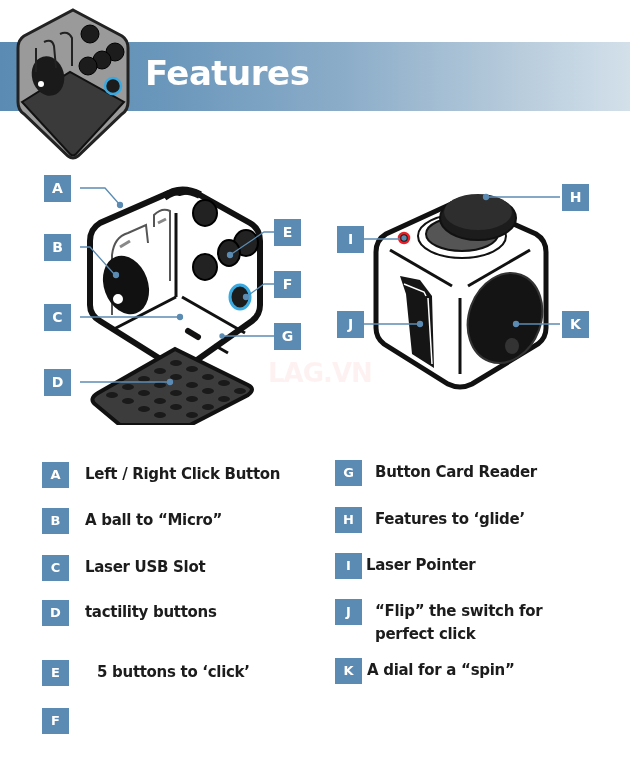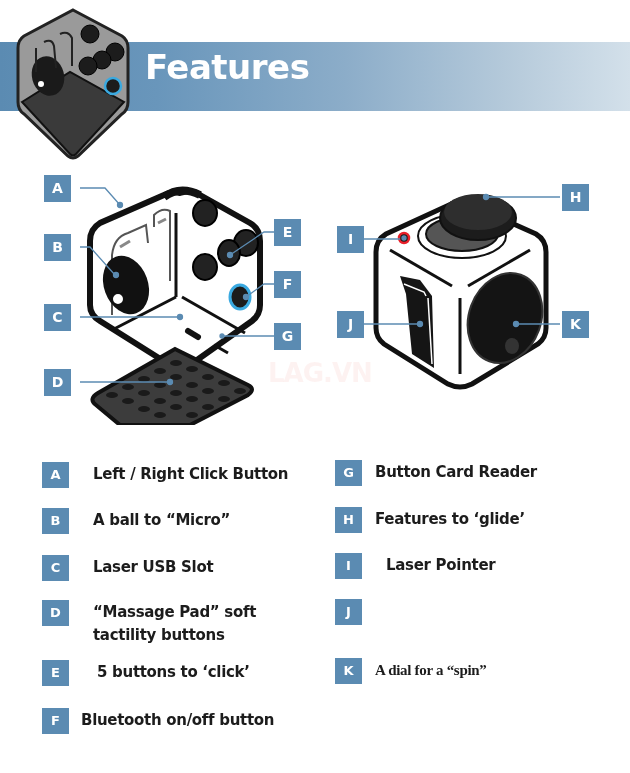--- a/index.html
+++ b/index.html
@@ -4,21 +4,21 @@
 <style>
   * { box-sizing: border-box; margin: 0; padding: 0; }
   html, body { width: 630px; height: 773px; background: #ffffff; overflow: hidden; }
   body { position: relative; font-family: "DejaVu Sans", "Liberation Sans", sans-serif; color: #1a1a1a; }
 
   .banner {
     position: absolute; left: 0; top: 42px; width: 630px; height: 69px;
     background: linear-gradient(to right, #5b8bb2 0%, #6996bb 25%, #8cadc9 55%, #b4c9da 80%, #d3e0ea 100%);
   }
   .banner-title {
-    position: absolute; left: 145px; top: 47px; font-size: 34px; font-weight: bold;
+    position: absolute; left: 145px; top: 53px; font-size: 34px; font-weight: bold;
     color: #ffffff; letter-spacing: -0.5px; font-family: "DejaVu Sans", sans-serif;
   }
   .logo-cube { position: absolute; left: 14px; top: 6px; width: 118px; height: 158px; }
 
   .diagram { position: absolute; }
   .diagram svg { display: block; }
 
   .callout {
     position: absolute; width: 27px; height: 27px; background: #5b8bb2;
     color: #ffffff; font-size: 14px; font-weight: bold; text-align: center; line-height: 27px;
@@ -28,21 +28,21 @@
   .watermark {
     position: absolute; left: 268px; top: 358px; font-size: 26px; font-weight: bold;
     color: rgba(235, 150, 140, 0.12); font-family: "DejaVu Sans", sans-serif; letter-spacing: -1px;
   }
   .item { position: absolute; display: flex; align-items: flex-start; }
   .item .badge {
     width: 27px; height: 26px; background: #5b8bb2; color: #fff; font-size: 13px; font-weight: bold;
     text-align: center; line-height: 26px; flex: none; font-family: "DejaVu Sans", sans-serif;
   }
   .item .text {
-    margin-left: 24px; font-size: 15px; line-height: 23px; color: #1c1c1c; font-weight: bold;
+    margin-left: 16px; font-size: 15px; line-height: 23px; color: #1c1c1c; font-weight: bold;
     font-family: "DejaVu Sans", sans-serif; letter-spacing: -0.3px; padding-top: 1px;
   }
   .item .text span { display: block; }
 </style>
 </head>
 <body>
 
 <div class="banner"></div>
 <div class="banner-title">Features</div>
 
@@ -200,58 +200,56 @@
 </div>
 <div class="item" style="left:42px; top:555px;">
   <div class="badge">C</div>
   <div class="text">
       <span>Laser USB Slot</span>
     </div>
 </div>
 <div class="item" style="left:42px; top:600px;">
   <div class="badge">D</div>
   <div class="text">
-    <span>“Massage Pad” soft</span>
     <span>tactility buttons</span>
   </div>
 </div>
 <div class="item" style="left:42px; top:660px;">
   <div class="badge">E</div>
   <div class="text" style="margin-left:28px;">
       <span>5 buttons to ‘click’</span>
     </div>
 </div>
 <div class="item" style="left:42px; top:708px;">
   <div class="badge">F</div>
-  <div class="text" style="margin-left:12px;">
-      <span>Bluetooth on/off button</span>
-    </div>
 </div>
 
 <div class="item" style="left:335px; top:460px;">
   <div class="badge">G</div>
   <div class="text" style="margin-left:13px;">
       <span>Button Card Reader</span>
     </div>
 </div>
 <div class="item" style="left:335px; top:507px;">
   <div class="badge">H</div>
   <div class="text" style="margin-left:13px;">
       <span>Features to ‘glide’</span>
     </div>
 </div>
 <div class="item" style="left:335px; top:553px;">
   <div class="badge">I</div>
-  <div class="text" style="margin-left:24px;">
+  <div class="text" style="margin-left:4px;">
       <span>Laser Pointer</span>
     </div>
 </div>
 <div class="item" style="left:335px; top:599px;">
   <div class="badge">J</div>
   <div class="text" style="margin-left:13px;">
+    <span>“Flip” the switch for</span>
+    <span>perfect click</span>
   </div>
 </div>
 <div class="item" style="left:335px; top:658px;">
   <div class="badge">K</div>
-  <div class="text" style="margin-left:13px;font-family:Liberation Serif, serif;">
+  <div class="text" style="margin-left:5px;">
       <span>A dial for a “spin”</span>
     </div>
 </div>
 
 </body></html>

